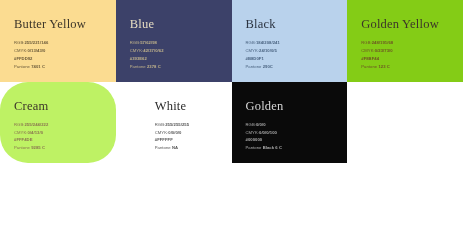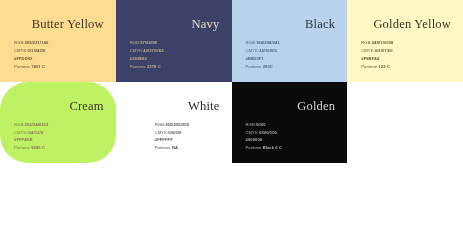--- a/index.html
+++ b/index.html
@@ -27,21 +27,20 @@
     overflow: hidden;
   }
   .swatch-title {
     font-family: "Liberation Serif", "DejaVu Serif", serif;
     font-size: 12.5px;
     font-weight: 400;
     letter-spacing: 0.2px;
     line-height: 1.1;
     margin: 4px 0 0 2px;
     white-space: nowrap;
-    text-align: right;
   }
   .swatch-specs {
     position: absolute;
     left: 14px;
     bottom: 11px;
     display: flex;
     flex-direction: column;
     gap: 1px;
   }
   .spec-line {
@@ -66,38 +65,38 @@
     <div class="swatch" style="background: rgb(251, 220, 145);">
       <div class="swatch-title" style="color: rgb(60, 53, 41);">Butter Yellow</div>
       <div class="swatch-specs" style="color: rgb(106, 90, 58);">
         <div class="spec-line"><span class="spec-label">RGB:</span><span class="spec-value">255/221/146</span></div>
         <div class="spec-line"><span class="spec-label">CMYK:</span><span class="spec-value">0/13/43/0</span></div>
         <div class="spec-line"><span class="spec-label"></span><span class="spec-value">#FFDD92</span></div>
         <div class="spec-line"><span class="spec-label">Pantone </span><span class="spec-value">7401 C</span></div>
       </div>
     </div>
     <div class="swatch" style="background: rgb(60, 65, 105);">
-      <div class="swatch-title" style="color: rgb(230, 220, 194);">Navy</div>
+      <div class="swatch-title" style="color: rgb(230, 220, 194);">Blue</div>
       <div class="swatch-specs" style="color: rgb(194, 180, 140);">
         <div class="spec-line"><span class="spec-label">RGB:</span><span class="spec-value">57/62/98</span></div>
         <div class="spec-line"><span class="spec-label">CMYK:</span><span class="spec-value">42/37/0/62</span></div>
         <div class="spec-line"><span class="spec-label"></span><span class="spec-value">#393E62</span></div>
         <div class="spec-line"><span class="spec-label">Pantone </span><span class="spec-value">2378 C</span></div>
       </div>
     </div>
     <div class="swatch" style="background: rgb(185, 210, 236);">
       <div class="swatch-title" style="color: rgb(43, 51, 64);">Black</div>
       <div class="swatch-specs" style="color: rgb(74, 99, 128);">
         <div class="spec-line"><span class="spec-label">RGB:</span><span class="spec-value">184/208/241</span></div>
         <div class="spec-line"><span class="spec-label">CMYK:</span><span class="spec-value">24/10/0/5</span></div>
         <div class="spec-line"><span class="spec-label"></span><span class="spec-value">#B8D0F1</span></div>
         <div class="spec-line"><span class="spec-label">Pantone </span><span class="spec-value">290C</span></div>
       </div>
     </div>
-    <div class="swatch" style="background: #fef9c3;">
+    <div class="swatch" style="background: #84cc16;">
       <div class="swatch-title" style="color: rgb(60, 53, 41);">Golden Yellow</div>
       <div class="swatch-specs" style="color: rgb(109, 84, 36);">
         <div class="spec-line"><span class="spec-label">RGB:</span><span class="spec-value">248/191/68</span></div>
         <div class="spec-line"><span class="spec-label">CMYK:</span><span class="spec-value">0/23/73/0</span></div>
         <div class="spec-line"><span class="spec-label"></span><span class="spec-value">#F8BF44</span></div>
         <div class="spec-line"><span class="spec-label">Pantone </span><span class="spec-value">123 C</span></div>
       </div>
     </div>
     <div class="swatch" style="background: #bef264; border-radius: 28px;">
       <div class="swatch-title" style="color: rgb(60, 53, 41);">Cream</div>

